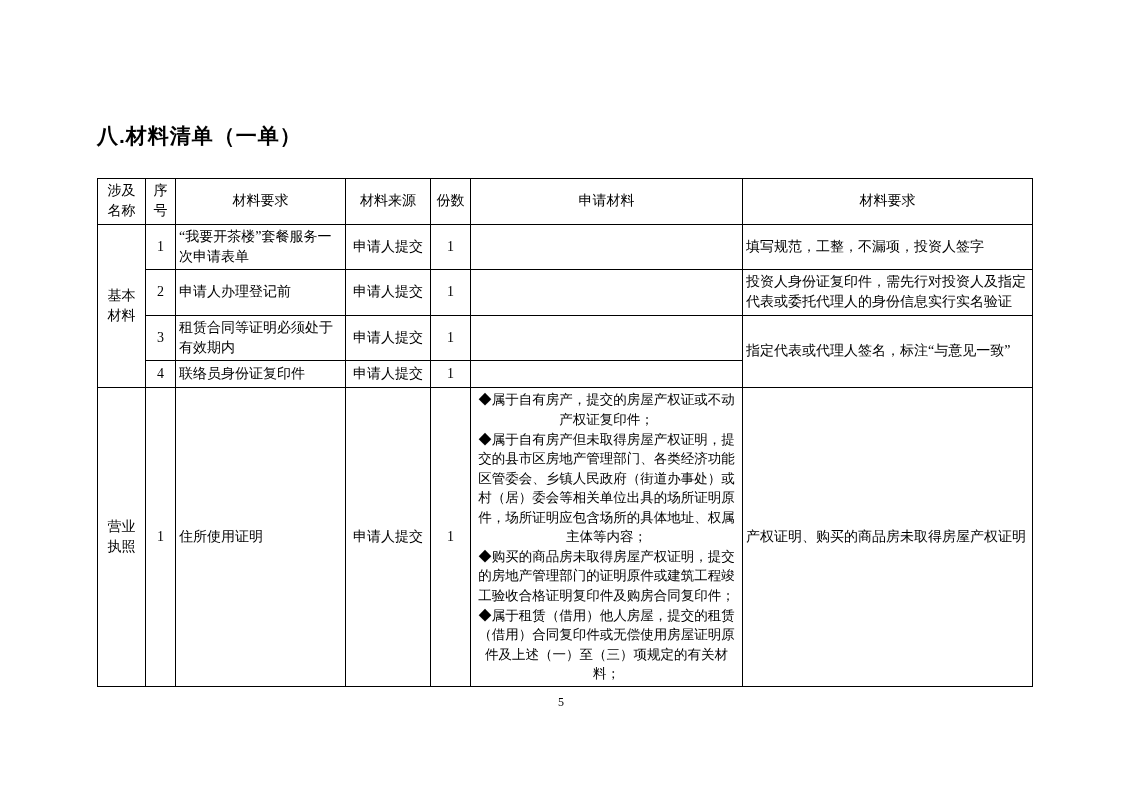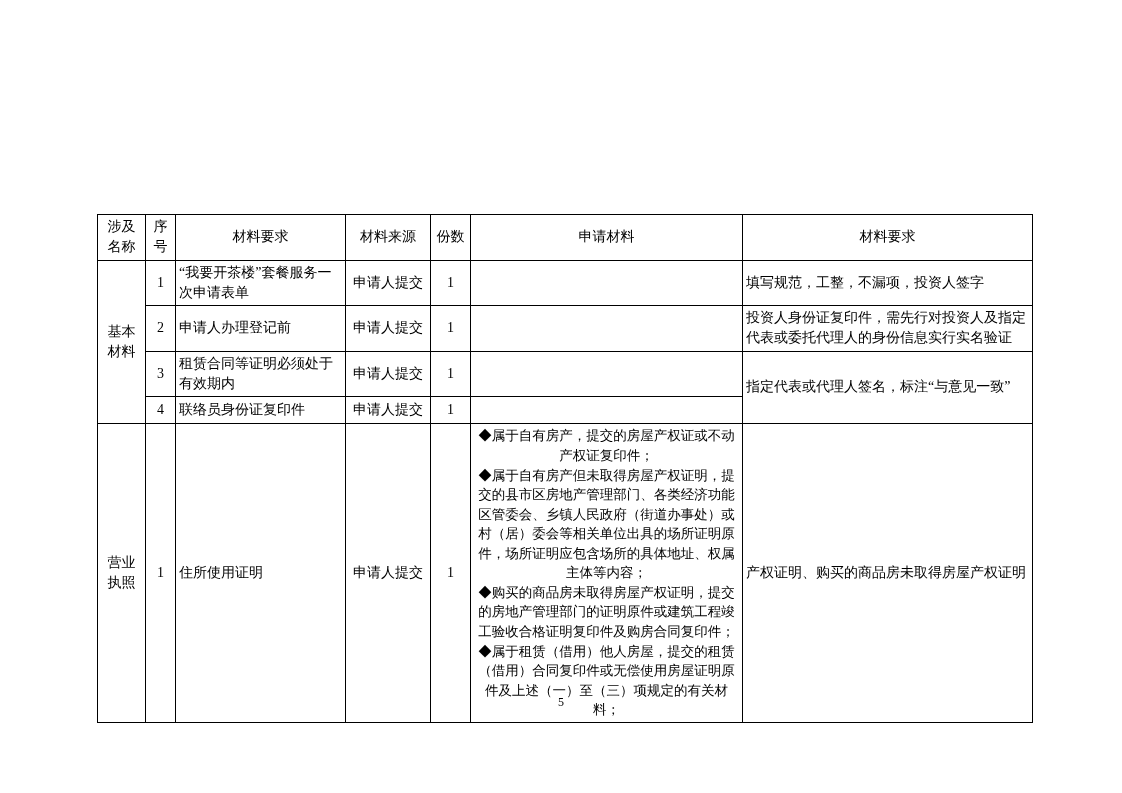--- a/index.html
+++ b/index.html
@@ -39,21 +39,21 @@
   }
   table.materials td, table.materials th {
     border: 1px solid #000000;
     font-weight: normal;
     line-height: 1.45;
     padding: 2px 3px;
     vertical-align: middle;
     overflow: hidden;
     word-break: break-all;
   }
-  table.materials { border: 1.5px solid #000000; margin-top: 36px; }
+  table.materials { border: 1.5px solid #000000; }
   .c-center { text-align: center; }
   .c-left   { text-align: left; }
   .situations-cell {
     vertical-align: top;
     text-align: center;
     white-space: pre-line;
     font-size: 13.5px;
     line-height: 21.4px;
     padding: 3px 3px;
   }
@@ -71,20 +71,21 @@
     text-align: center;
     font-size: 12px;
     color: #000000;
   }
 </style>
 </head>
 <body>
 
 <div class="page">
 
+  <div class="doc-title">八.材料清单（一单）</div>
 
   <table class="materials">
     <colgroup>
       <col style="width:48px">
       <col style="width:30px">
       <col style="width:170px">
       <col style="width:85px">
       <col style="width:40px">
       <col style="width:272px">
       <col style="width:290px">

